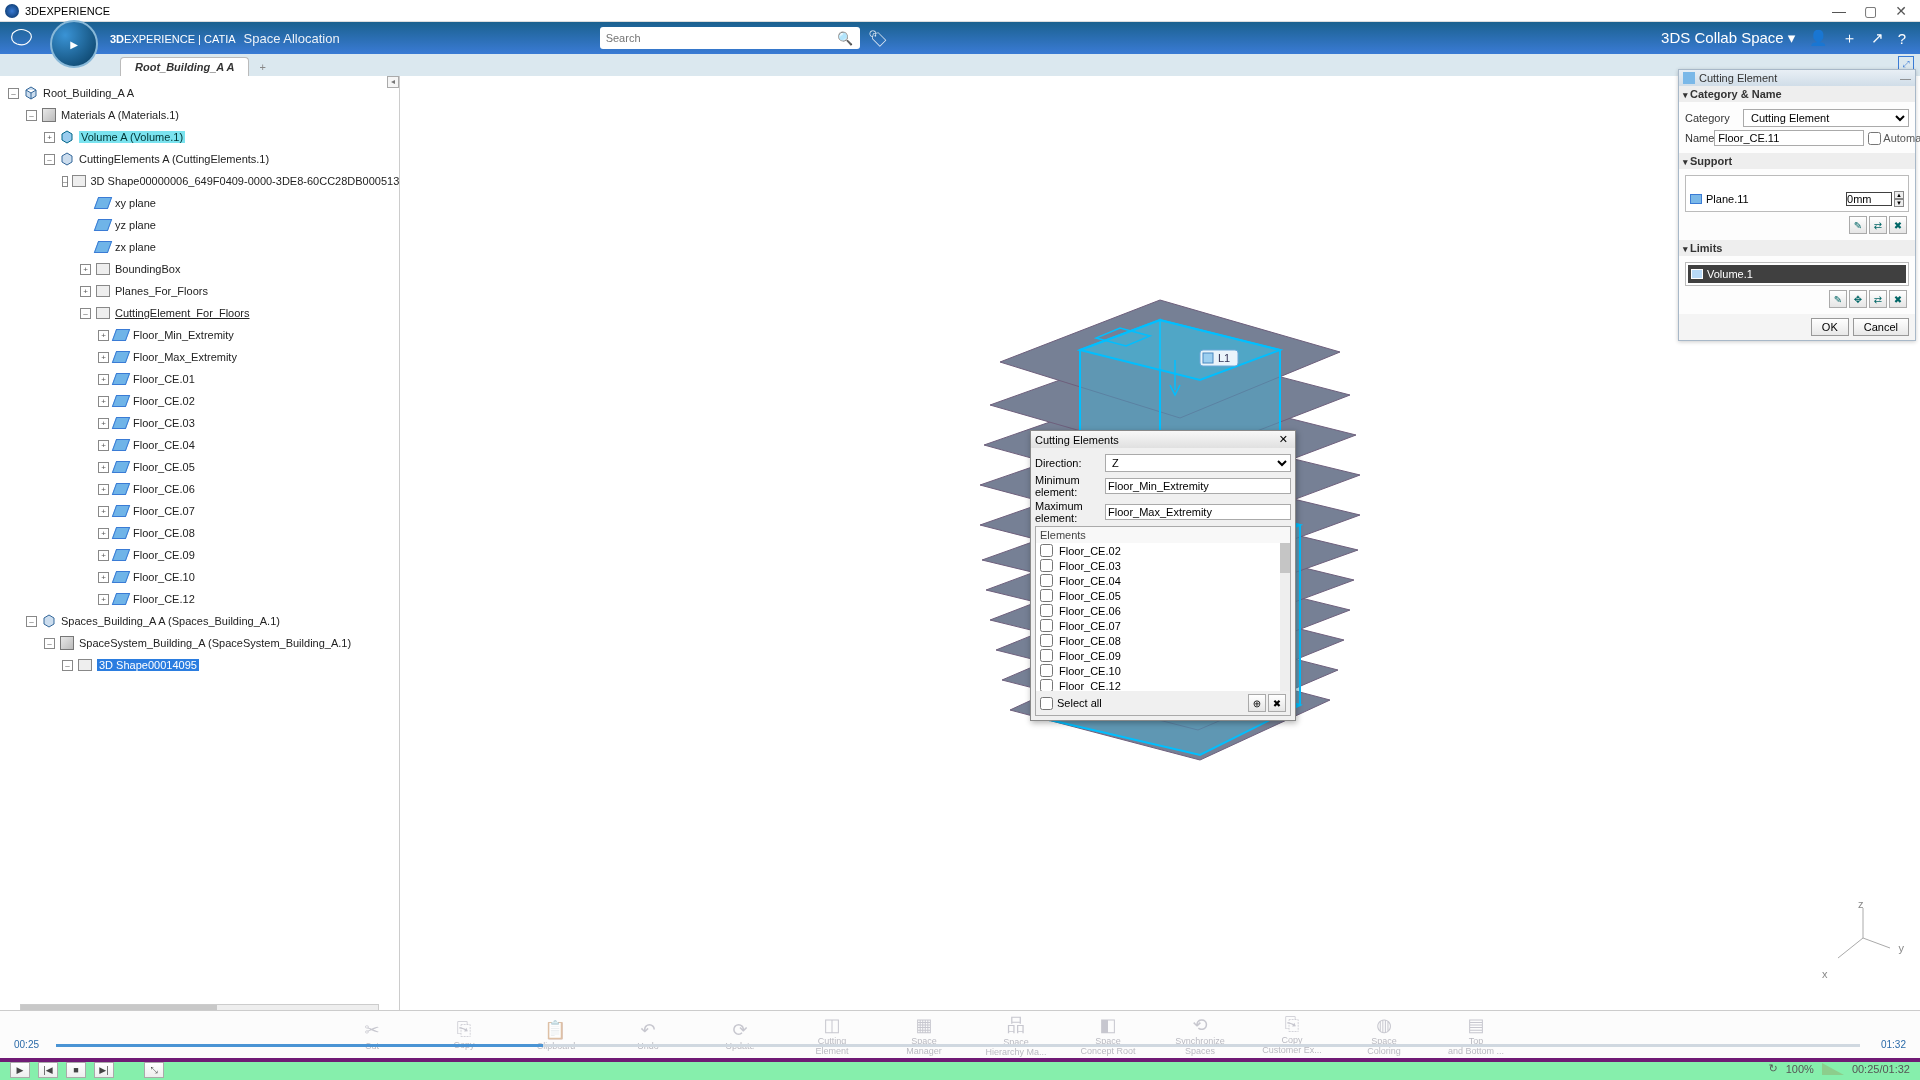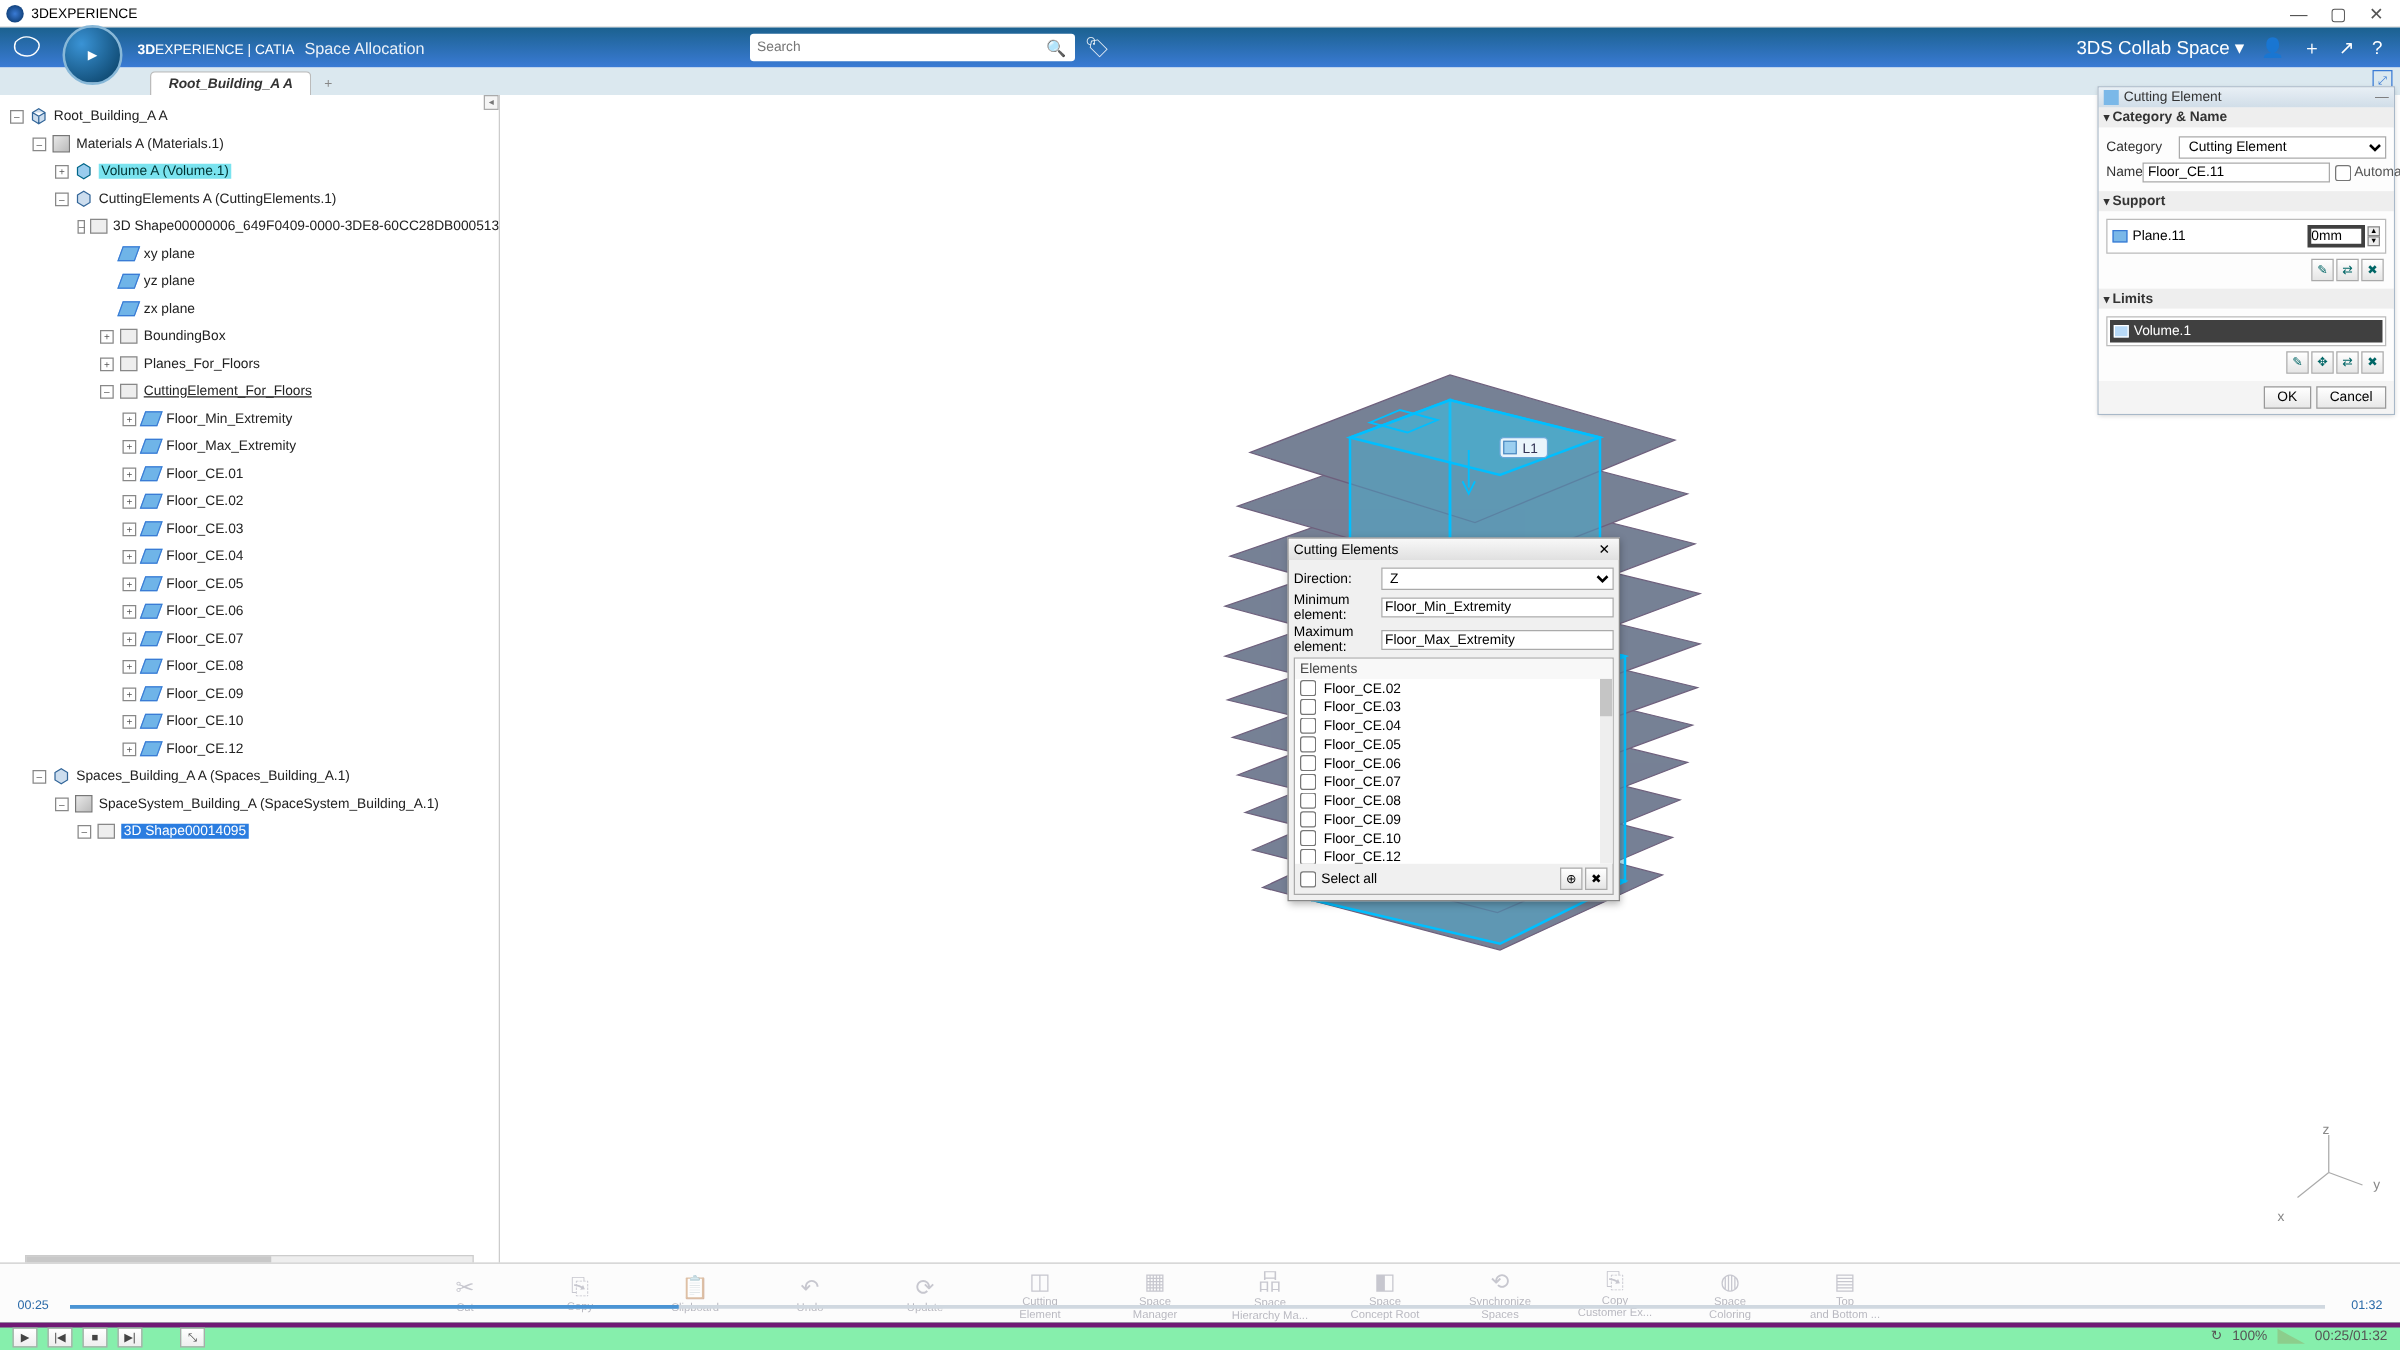--- a/index.html
+++ b/index.html
@@ -70,24 +70,24 @@
 .right-panel .titlebar2 .icn{width:12px;height:12px; background:#7ab8e8; margin-right:4px;}
 .right-panel .titlebar2 .min{margin-left:auto; color:#777;}
 .section-hdr { background:#eee; padding:2px 4px; font-weight:600; color:#333; font-size:11px;}
 .section-hdr::before{content:"▾ "; font-size:9px;}
 .section-body { padding:4px 6px; background:#fdfdfd;}
 .form-row { display:flex; align-items:center; margin:3px 0;}
 .form-row label { width:58px; color:#333;}
 .form-row select, .form-row input[type=text] { flex:1; border:1px solid #aaa; padding:1px 3px; font-size:11px; background:#fff;}
 .form-row .auto { margin-left:4px; font-size:10px; color:#555; display:flex; align-items:center; gap:2px;}
 .support-box, .limits-box { border:1px solid #bbb; background:#fff; margin:2px 0; padding:2px;}
-.support-row { display:flex; align-items:center; padding:2px;}
+.support-row { display:flex; align-items:center; padding:2px;margin-top:11px;}
 .support-row .picn{width:12px;height:10px;background:#7ab8e8; border:1px solid #3a7bd5; margin-right:4px;}
 .support-row .val{flex:1;}
-.support-row .offset{ border:3px solid #404040; width:46px; padding:0 0; margin-right:2px;}
+.support-row .offset{ border:1px solid #404040; width:46px; padding:0 0; margin-right:2px;}
 .spin-btns{display:flex; flex-direction:column;}
 .spin-btns span{font-size:6px; line-height:6px; border:1px solid #888; padding:0 1px; background:#eee; cursor:pointer;}
 .toolbar-row { display:flex; justify-content:flex-end; gap:2px; padding:2px;}
 .toolbar-row .btn { width:18px; height:18px; border:1px solid #aaa; background:linear-gradient(#fff,#e5e5e5); display:flex; align-items:center; justify-content:center; font-size:10px; color:#066;}
 .limits-sel { background:#404040; color:#fff; padding:3px; display:flex; align-items:center;}
 .limits-sel .picn{width:12px;height:10px;background:#b8daf8; border:1px solid #fff; margin-right:4px;}
 .dlg-buttons{ display:flex; justify-content:flex-end; gap:4px; padding:4px 6px; background:#f4f4f4;}
 .dlg-buttons button{ border:1px solid #999; padding:2px 10px; background:linear-gradient(#fff,#e8e8e8); font-size:11px;}
 
 

